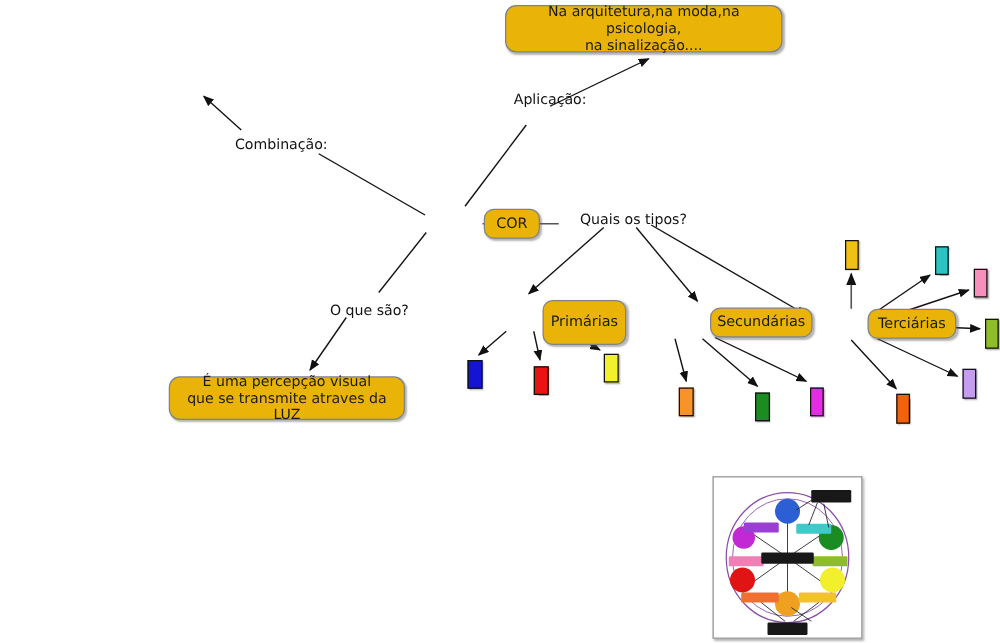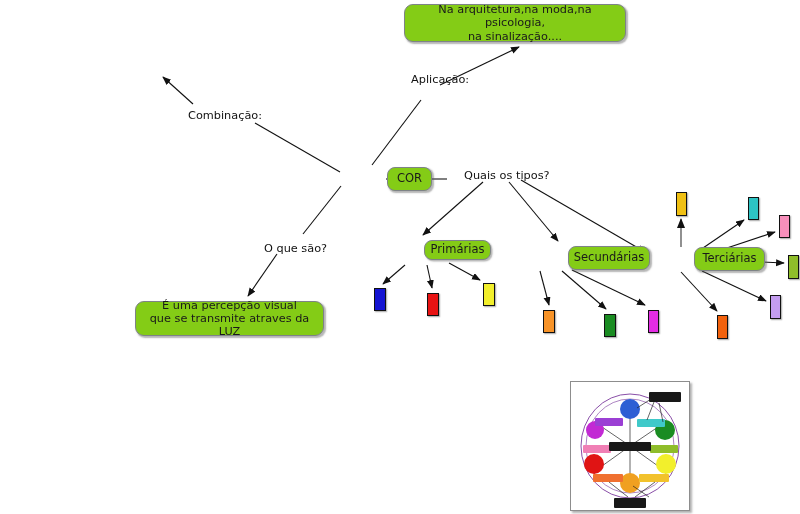--- a/index.html
+++ b/index.html
@@ -21,21 +21,21 @@
     position: absolute;
     left: 0;
     top: 0;
     width: 800px;
     height: 514px;
     pointer-events: none;
   }
   .node {
     position: absolute;
     box-sizing: border-box;
-    background: #84cc16;
+    background: #eab308;
     border: 1px solid #7e8387;
     border-radius: 9px;
     color: #1a1a1a;
     text-align: center;
     display: flex;
     align-items: center;
     justify-content: center;
     line-height: 1.18;
     box-shadow: 1.5px 1.5px 1.5px rgba(90,90,90,0.45);
     white-space: pre-line;
@@ -123,21 +123,21 @@
   <div class="node wide" style="left:404px; top:4px; width:222px; height:38px;">
     <span>Na arquitetura,na moda,na psicologia,
 na sinalização....</span>
   </div>
 
   <div class="node wide" style="left:135px; top:301px; width:189px; height:35px;justify-content:flex-end;">
     <span>É uma percepção visual
 que se transmite atraves da LUZ</span>
   </div>
 
-  <div class="node small" style="left:376px; top:240px; width:67px; height:20px;">
+  <div class="node small" style="left:386px; top:240px; width:67px; height:36px;">
     <span>Primárias</span>
   </div>
 
   <div class="node small" style="left:520px; top:246px; width:82px; height:24px;justify-content:center;">
     <span>Secundárias</span>
   </div>
 
   <div class="node small" style="left:646px; top:247px; width:71px; height:24px;">
     <span>Terciárias</span>
   </div>

